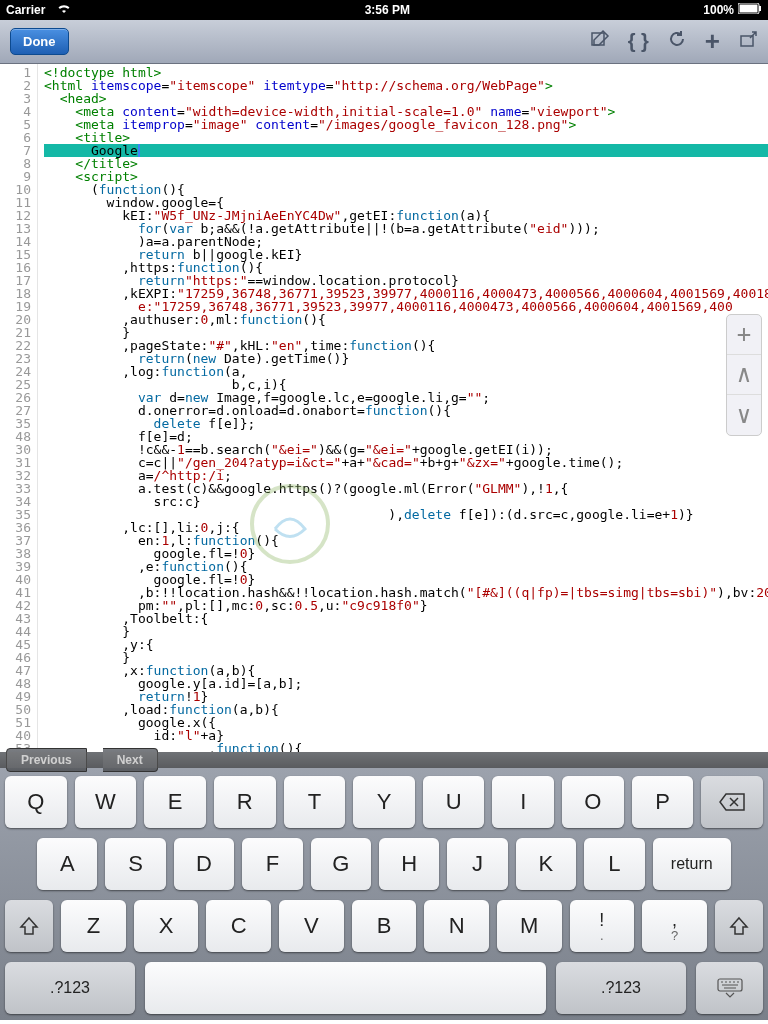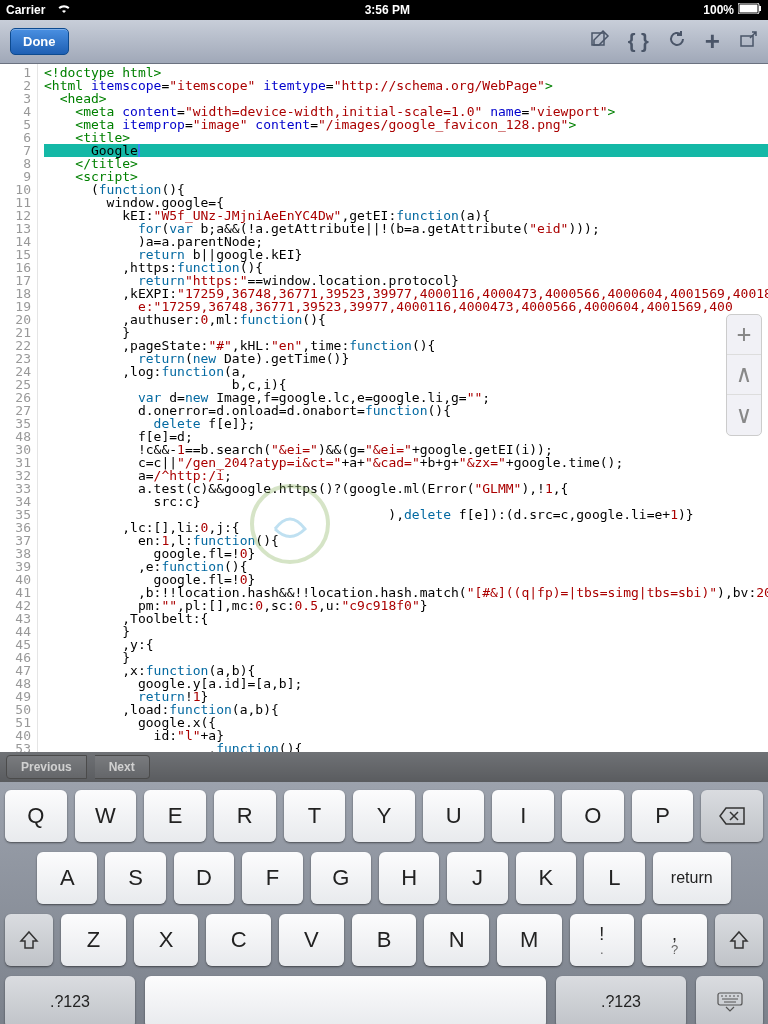--- a/index.html
+++ b/index.html
@@ -32,21 +32,21 @@
 
 .watermark { position: absolute; left: 250px; top: 420px; opacity: 0.35; pointer-events: none; display: flex; align-items: center; gap: 8px; }
 .watermark-circle { width: 80px; height: 80px; border: 4px solid #8ab35f; border-radius: 50%; display: flex; align-items: center; justify-content: center; }
 .watermark-text { color: #999; font-size: 20px; font-family: sans-serif; }
 .watermark-sub { color: #bbb; font-size: 11px; letter-spacing: 2px; }
 
 .side-controls { position: absolute; right: 6px; top: 250px; width: 36px; background: rgba(240,240,245,0.95); border: 1px solid #ccc; border-radius: 5px; }
 .side-controls div { height: 40px; display: flex; align-items: center; justify-content: center; font-size: 24px; color: #888; border-bottom: 1px solid #ddd; }
 .side-controls div:last-child { border-bottom: none; }
 
-.kb-accessory { height: 30px; background: linear-gradient(#6b6f75, #4a4d52); display: flex; align-items: center; padding: 0 6px; gap: 8px; }
+.kb-accessory { height: 16px; background: linear-gradient(#6b6f75, #4a4d52); display: flex; align-items: center; padding: 0 6px; gap: 16px; }
 .kb-accessory button { background: linear-gradient(#7a7d82, #5a5d62); color: #fff; border: 1px solid #333; font-size: 12px; font-weight: bold; padding: 4px 14px; }
 .kb-accessory button:first-child { border-radius: 4px 0 0 4px; }
 .kb-accessory button:last-child { border-radius: 0 4px 4px 0; border-left: none; }
 
 .keyboard { height: 252px; background: linear-gradient(#9ca2ad, #7a808a); padding: 8px 5px; display: flex; flex-direction: column; gap: 10px; }
 .kb-row { display: flex; gap: 8px; justify-content: center; }
 .key { background: linear-gradient(#fcfcfd, #e8eaed); border: none; border-radius: 6px; box-shadow: 0 1px 2px rgba(0,0,0,0.5); height: 52px; display: flex; align-items: center; justify-content: center; font-size: 22px; color: #222; font-weight: 400; }
 .key-letter { width: 67px; }
 .key-wide { width: 87px; font-size: 16px; }
 .key-shift { width: 50px; background: linear-gradient(#dadce0, #c0c3c8); }

